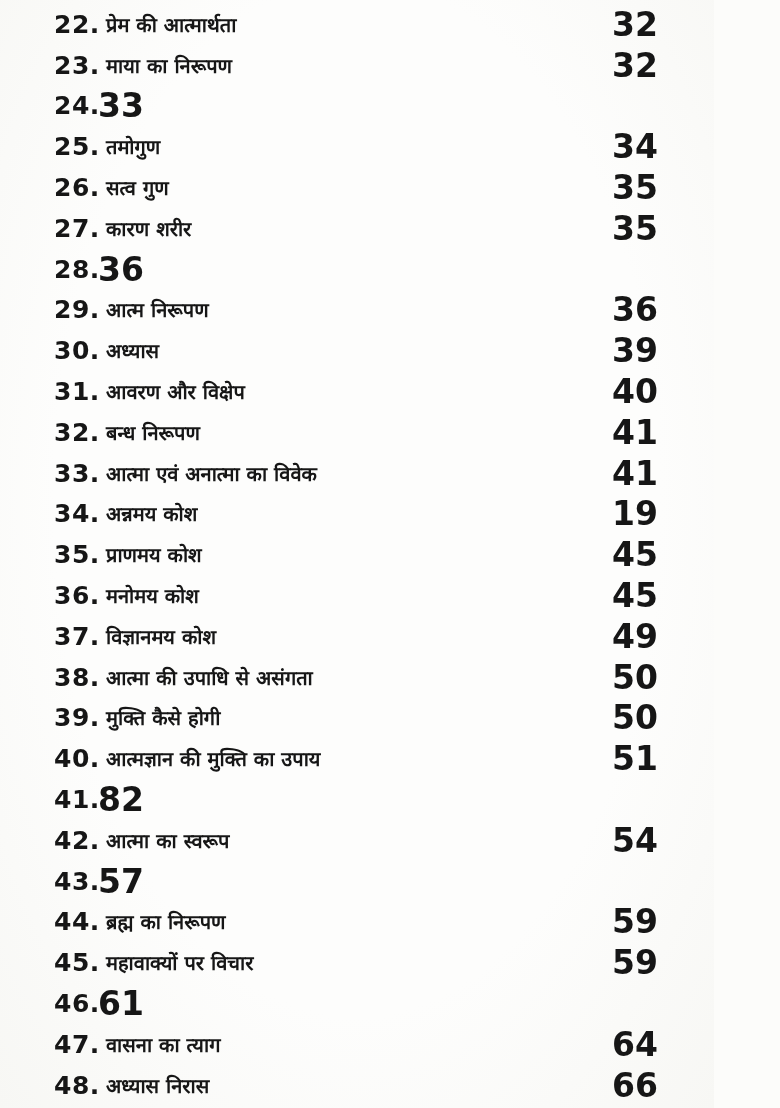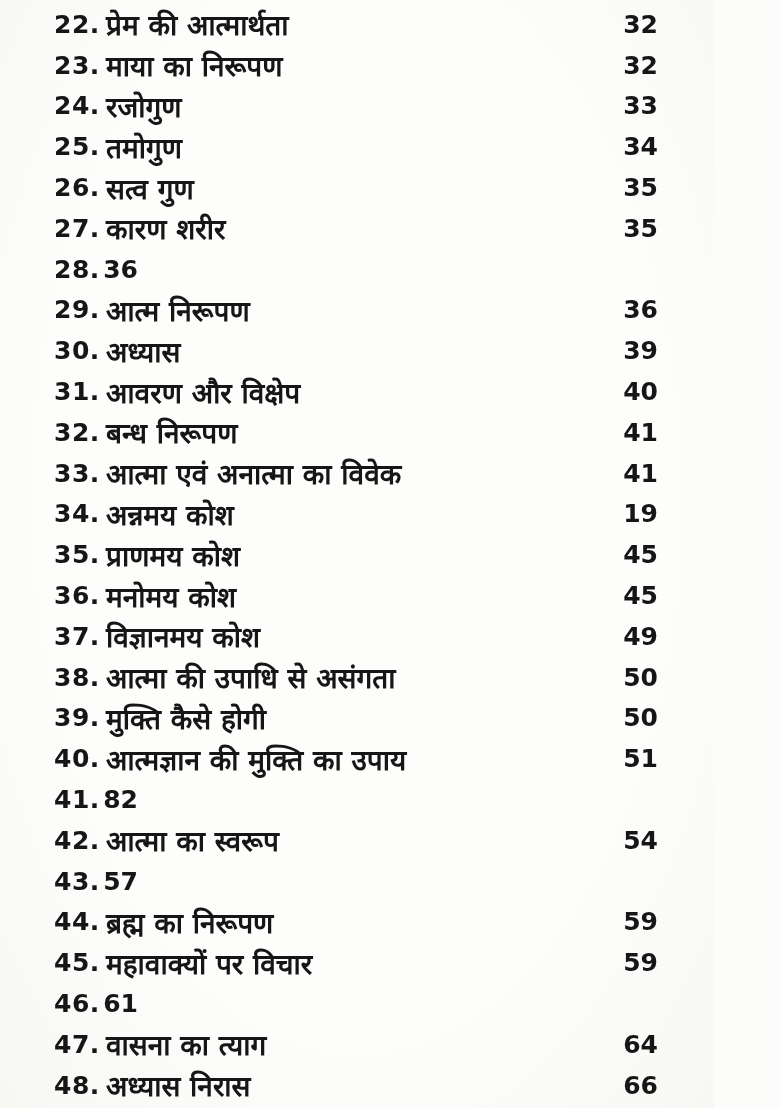--- a/index.html
+++ b/index.html
@@ -32,50 +32,49 @@
   .toc-num {
     width: 44px;
     flex: 0 0 44px;
     text-align: left;
     font-size: 25px;
     letter-spacing: 0.5px;
   }
   .toc-title {
     flex: 1 1 auto;
     text-align: left;
-    font-size: 28px;
+    font-size: 20px;
     padding-left: 8px;
     white-space: nowrap;
     overflow: hidden;
   }
   .toc-page {
     flex: 0 0 auto;
     text-align: right;
-    font-size: 25px;
+    font-size: 33px;
     min-width: 40px;
   }
 </style>
 </head>
 <body>
 
 <div class="page">
   <div id="toc-list">
       <div class="toc-row">
         <span class="toc-num">22.</span>
         <span class="toc-title">प्रेम की आत्मार्थता</span>
         <span class="toc-page">32</span>
       </div>
       <div class="toc-row">
         <span class="toc-num">23.</span>
         <span class="toc-title">माया का निरूपण</span>
         <span class="toc-page">32</span>
       </div>
       <div class="toc-row">
         <span class="toc-num">24.</span>
-        <span class="toc-title">रजोगुण</span>
         <span class="toc-page">33</span>
       </div>
       <div class="toc-row">
         <span class="toc-num">25.</span>
         <span class="toc-title">तमोगुण</span>
         <span class="toc-page">34</span>
       </div>
       <div class="toc-row">
         <span class="toc-num">26.</span>
         <span class="toc-title">सत्व गुण</span>

